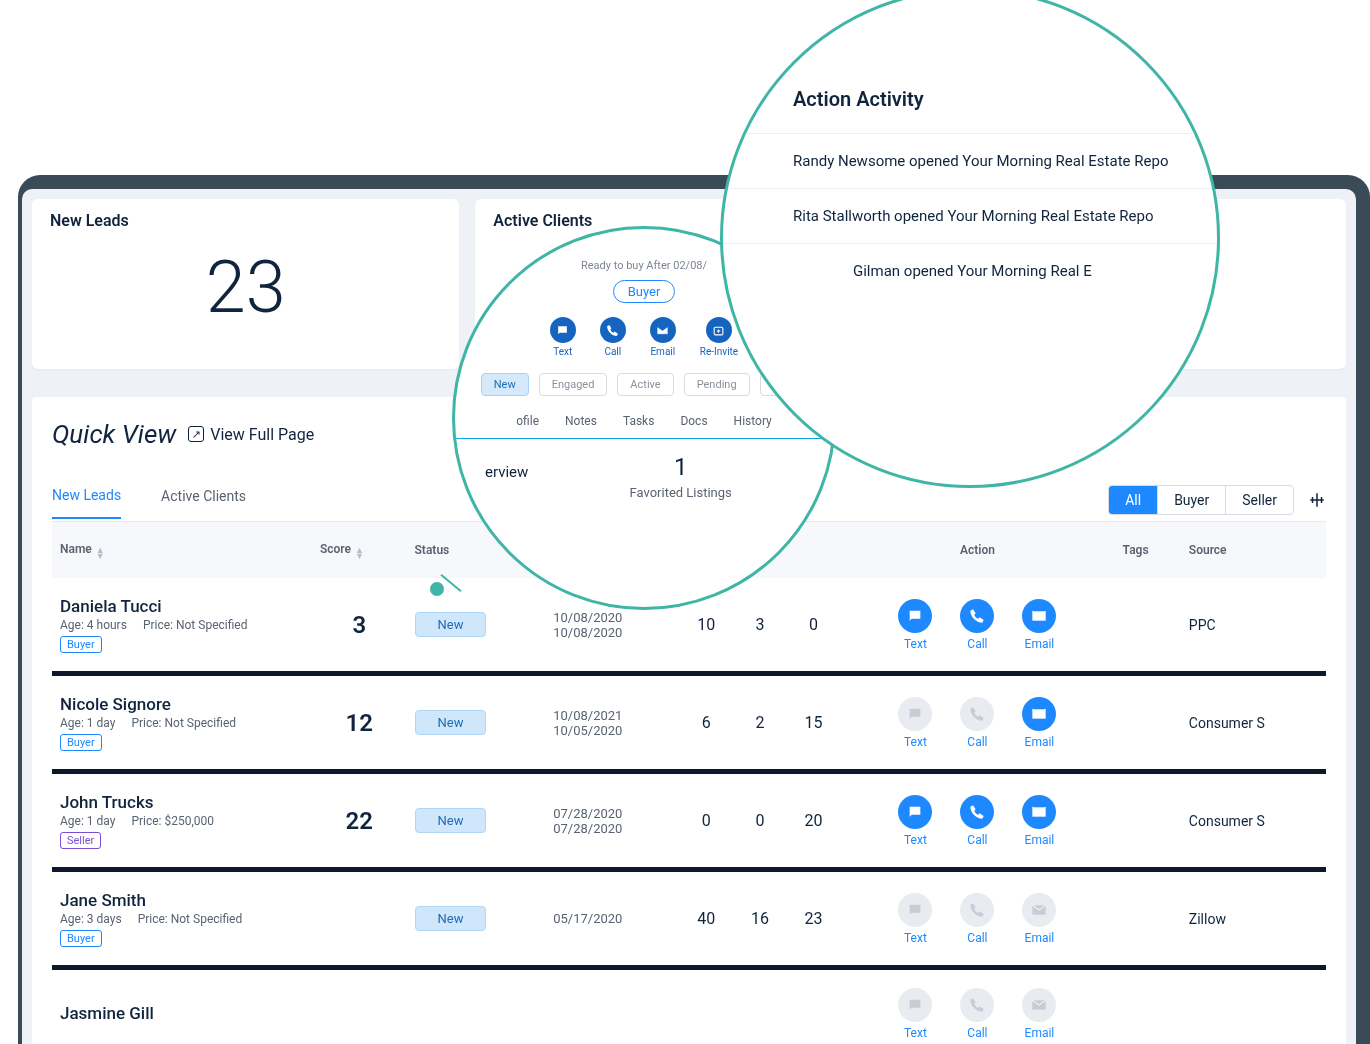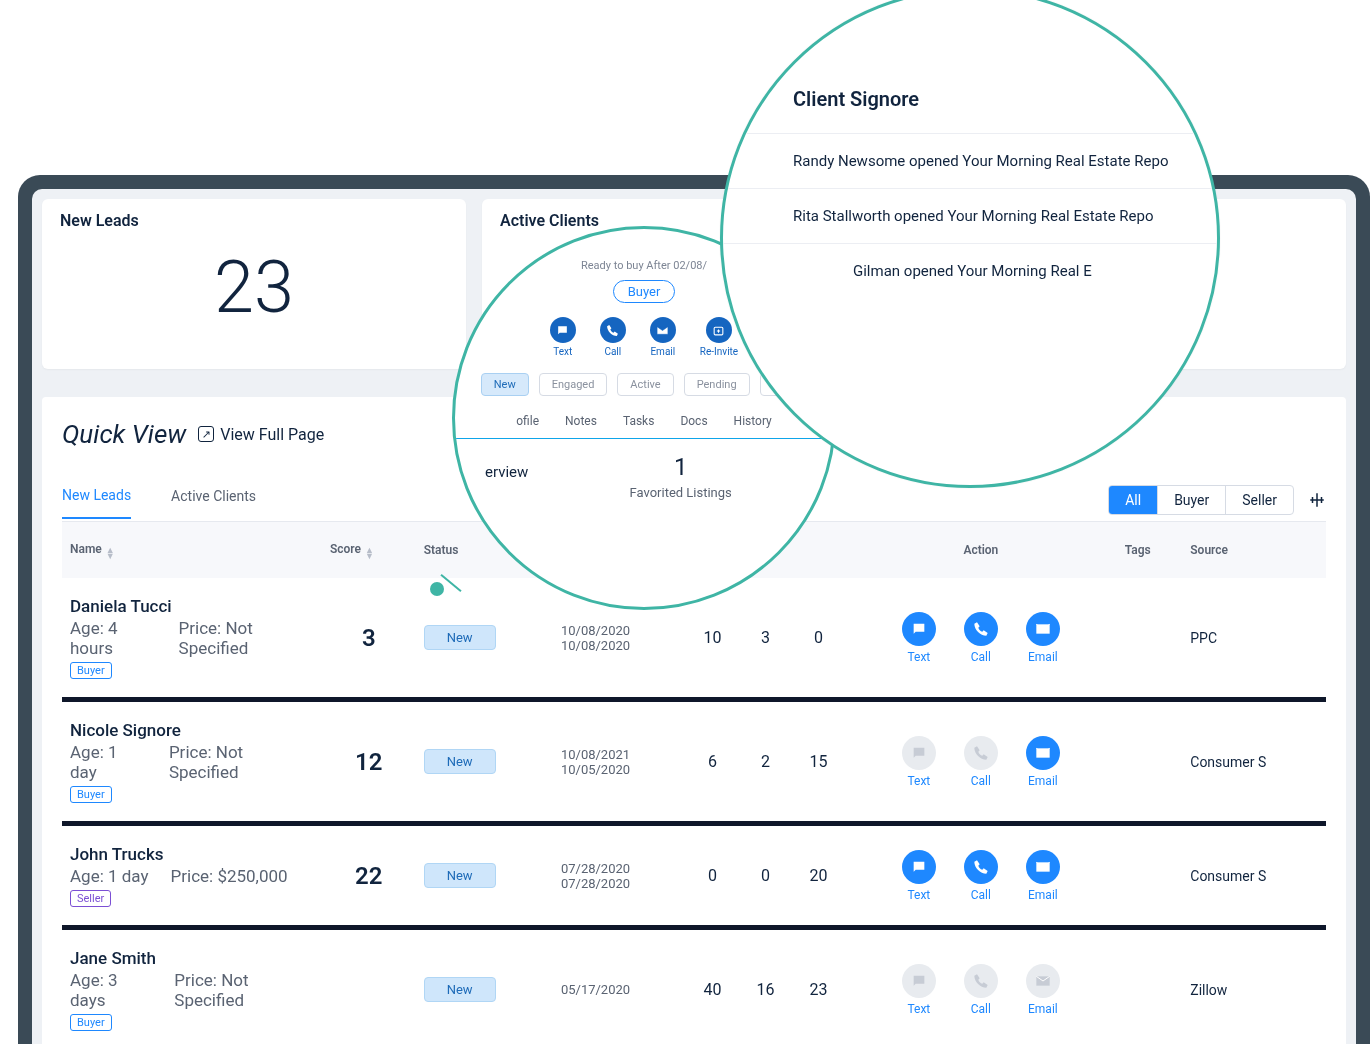--- a/index.html
+++ b/index.html
@@ -1,17 +1,17 @@
 <!DOCTYPE html>
 <html><head>
 <meta charset="utf-8">
 <style>
   * { box-sizing: border-box; margin: 0; padding: 0; font-family: -apple-system, BlinkMacSystemFont, "Segoe UI", Roboto, Arial, sans-serif; }
   body { width: 1370px; height: 1044px; background: #fff; position: relative; overflow: hidden; }
-  .frame { position: absolute; left: 18px; top: 175px; right: 0; bottom: 0; background: #3a4a56; border-radius: 22px 22px 0 0; padding: 14px 14px 0 14px; }
+  .frame { position: absolute; left: 18px; top: 175px; right: 0; bottom: 0; background: #3a4a56; border-radius: 22px 22px 0 0; padding: 14px 14px 0 4px; }
   .inner { background: #eef1f5; border-radius: 10px 10px 0 0; width: 100%; height: 100%; padding: 10px; overflow: hidden; }
   .cards { display: flex; gap: 16px; margin-bottom: 28px; }
   .card { background: #fff; border-radius: 6px; padding: 12px 18px 4px; flex: 1; min-height: 170px; box-shadow: 0 1px 2px rgba(0,0,0,.04); }
   .card h3 { font-size: 16px; font-weight: 600; color: #11243e; margin-bottom: 8px; }
   .bignum { font-size: 72px; font-weight: 300; color: #11243e; text-align: center; line-height: 1.4; }
   .qv { background: #fff; border-radius: 4px; padding: 22px 20px 0; }
   .qv-head { display: flex; align-items: center; gap: 12px; margin-bottom: 36px; }
   .qv-title { font-size: 26px; font-weight: 400; color: #11243e; font-style: italic; }
   .qv-link { display: flex; align-items: center; gap: 6px; font-size: 16px; color: #11243e; cursor: pointer; }
   .ext-icon { border: 1.5px solid #11243e; border-radius: 3px; width: 16px; height: 16px; display: flex; align-items: center; justify-content: center; font-size: 11px; }
@@ -22,21 +22,21 @@
   .seg { display: flex; border: 1px solid #d6dbe4; border-radius: 4px; overflow: hidden; justify-content: space-between; }
   .seg div { padding: 6px 16px; font-size: 14px; color: #11243e; cursor: pointer; border-right: 1px solid #d6dbe4; }
   .seg div:last-child { border-right: none; }
   .seg div.active { background: #1e88ff; color: #fff; }
   .col-icon { font-size: 18px; color: #11243e; cursor: pointer; }
   table { width: 100%; border-collapse: collapse; }
   thead th { text-align: left; font-size: 12px; font-weight: 600; color: #5a6372; padding: 14px 8px; background: #f7f8fb; }
   tbody tr { border-bottom: 5px solid #0f172a; }
   tbody td { padding: 18px 8px; vertical-align: middle; }
   .name { font-size: 17px; font-weight: 500; color: #11243e; }
-  .sub { font-size: 17px; color: #5a6372; display: flex; gap: 22px; margin-top: 2px; }
+  .sub { font-size: 12px; color: #5a6372; display: flex; gap: 16px; margin-top: 2px; }
   .tag-pill { display: inline-block; border: 1px solid; border-radius: 3px; padding: 1px 6px; font-size: 11px; margin-top: 4px; }
   .tag-buyer { border-color: #1e88ff; color: #1e88ff; }
   .tag-seller { border-color: #7b4fd4; color: #7b4fd4; }
   .score { font-size: 24px; font-weight: 600; color: #11243e; text-align: center; }
   .status-pill { background: #cfe6fb; color: #1e6bb8; border: 1px solid #b0d6f5; border-radius: 4px; padding: 4px 22px; font-size: 13px; display: inline-block; }
   .dates div { font-size: 13px; color: #5a6372; }
   .numcell { font-size: 16px; color: #11243e; text-align: center; }
   .actions { display: flex; gap: 28px; justify-content: center; }
   .act { display: flex; flex-direction: column; align-items: center; gap: 4px; cursor: pointer; }
   .act-circle { width: 34px; height: 34px; border-radius: 50%; display: flex; align-items: center; justify-content: center; }
@@ -455,21 +455,21 @@
         <div class="l">Favorited Listings</div>
       </div>
     </div>
   </div>
 </div>
 <div class="connector"></div>
 <div class="conn-dot"></div>
 
 <div class="bubble1">
   <div class="bubble1-inner">
-    <h3>Client Signore</h3>
+    <h3>Action Activity</h3>
     <div id="activity-list">
         <div class="activity-row">Randy Newsome opened Your Morning Real Estate Repo</div>
         <div class="activity-row">Rita Stallworth opened Your Morning Real Estate Repo</div>
         <div class="activity-row" style="padding-left: 130px;">Gilman opened Your Morning Real E</div>
       </div>
   </div>
 
 </div>
 
 </body></html>

